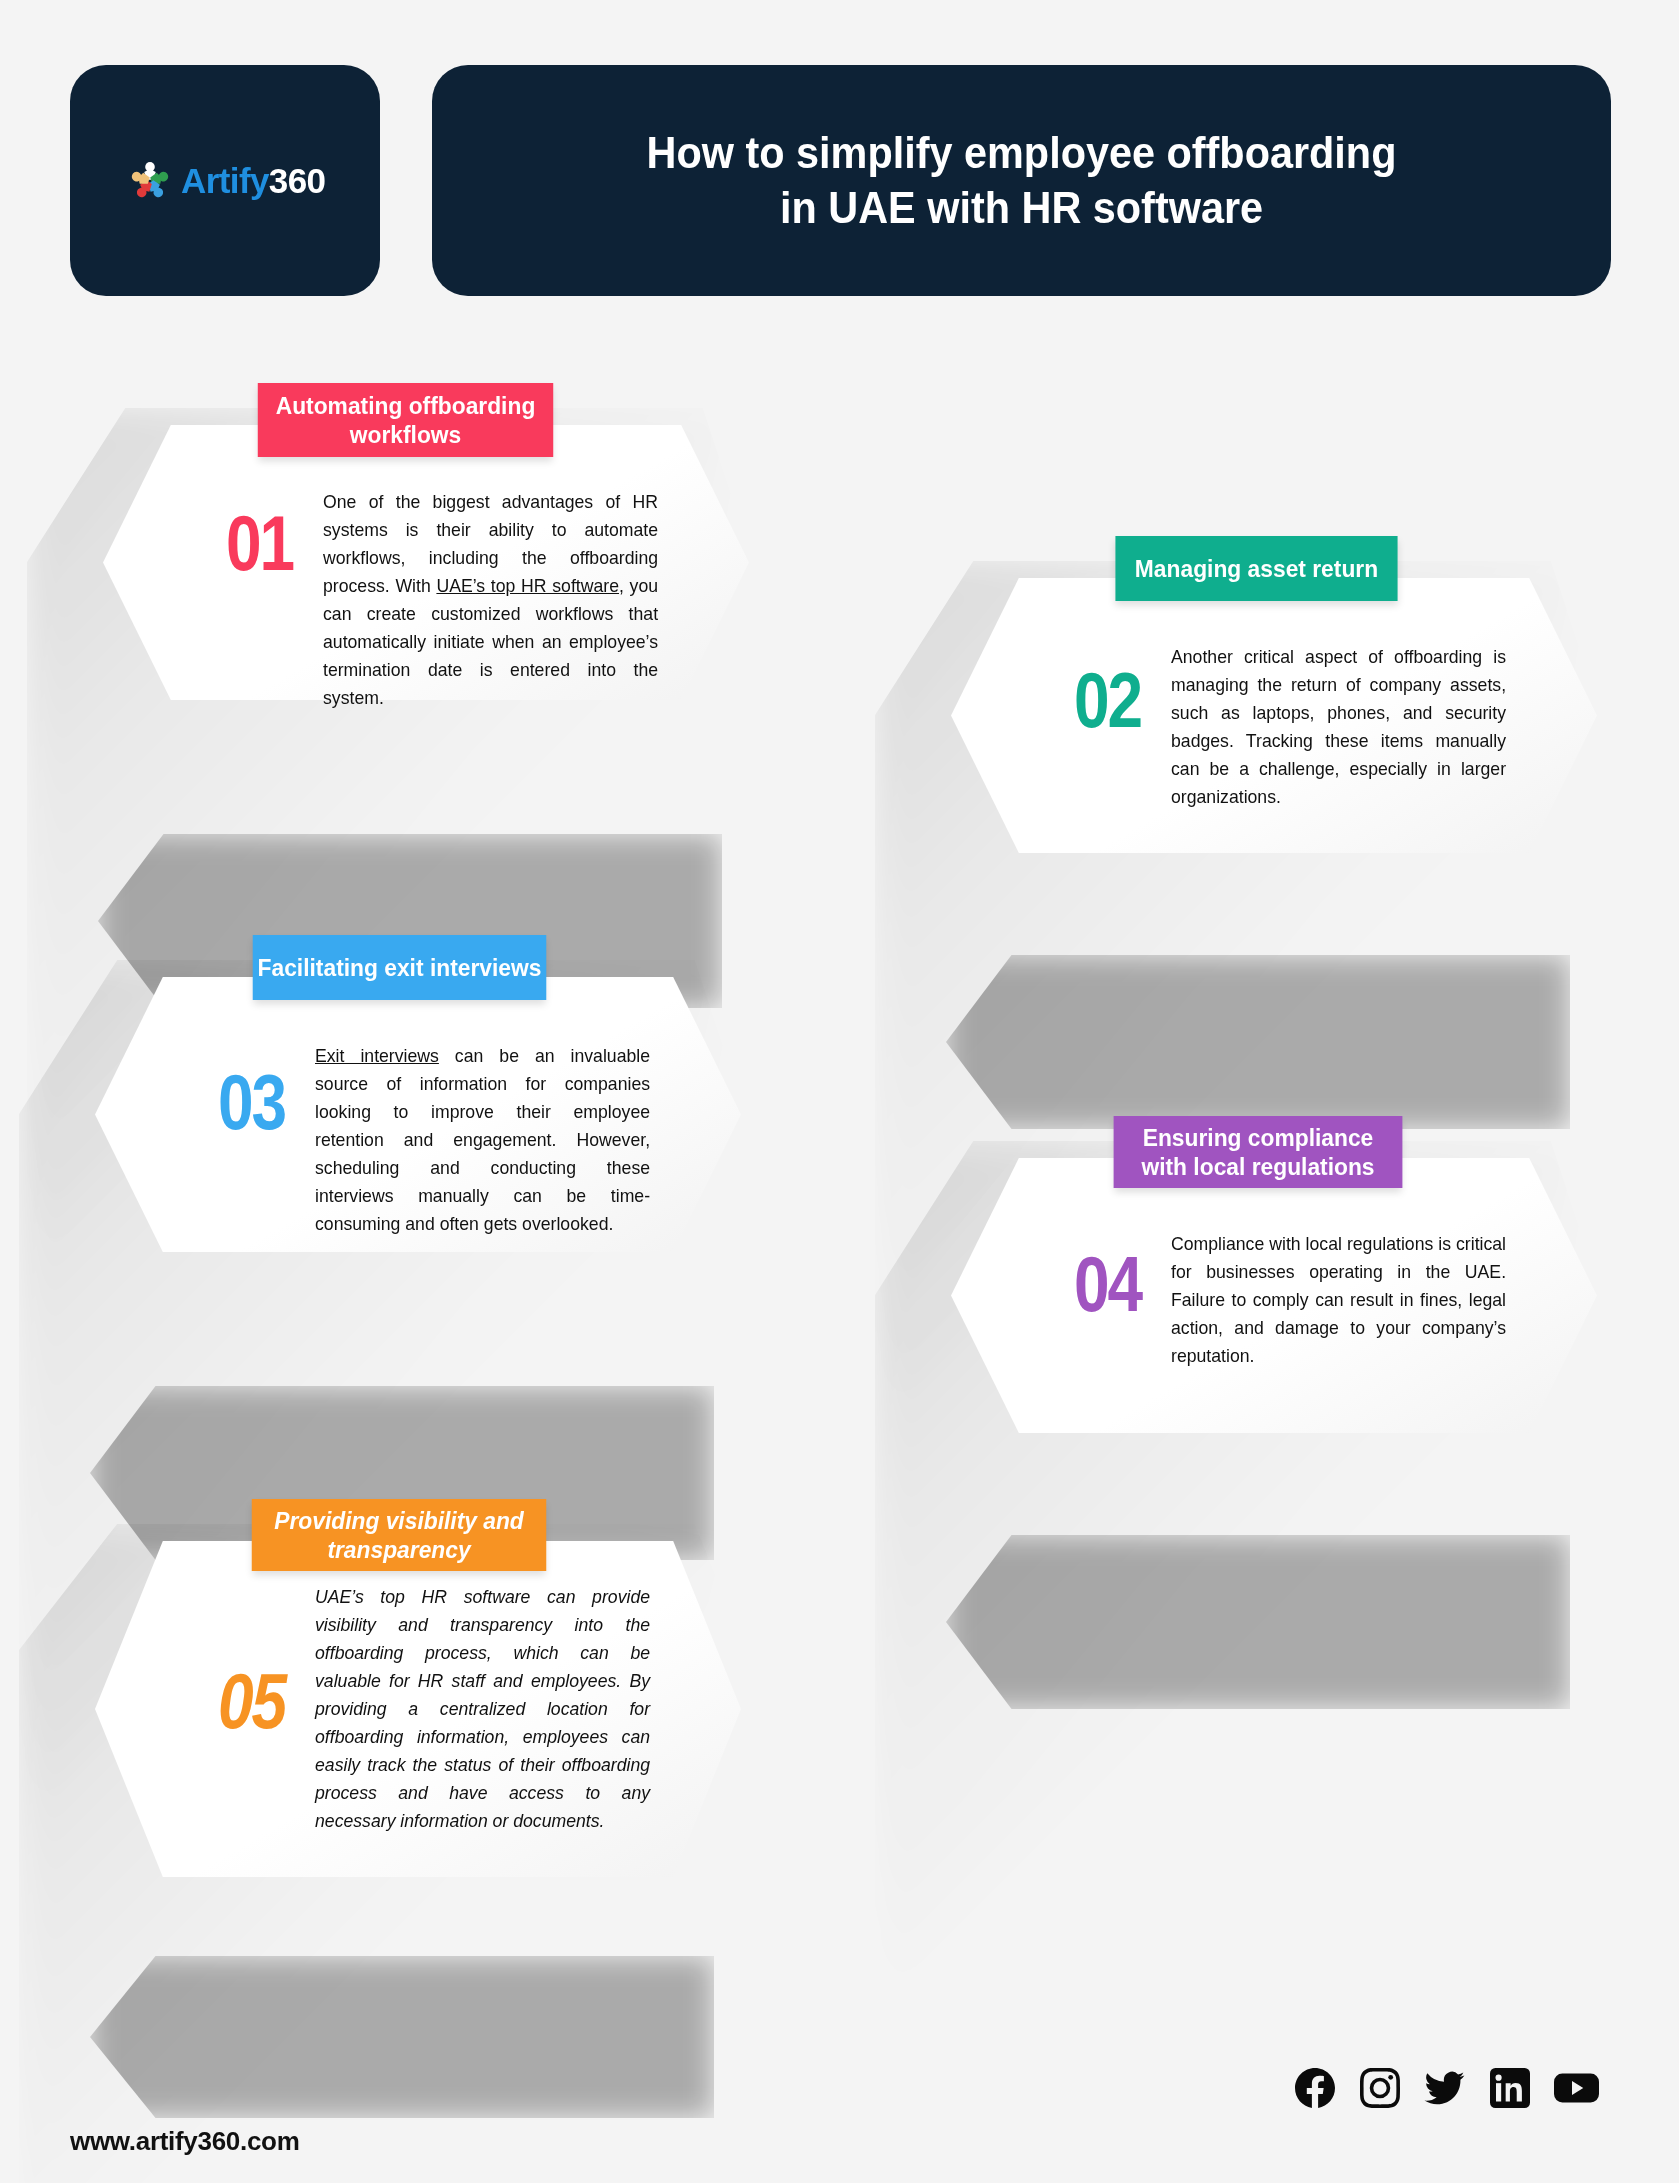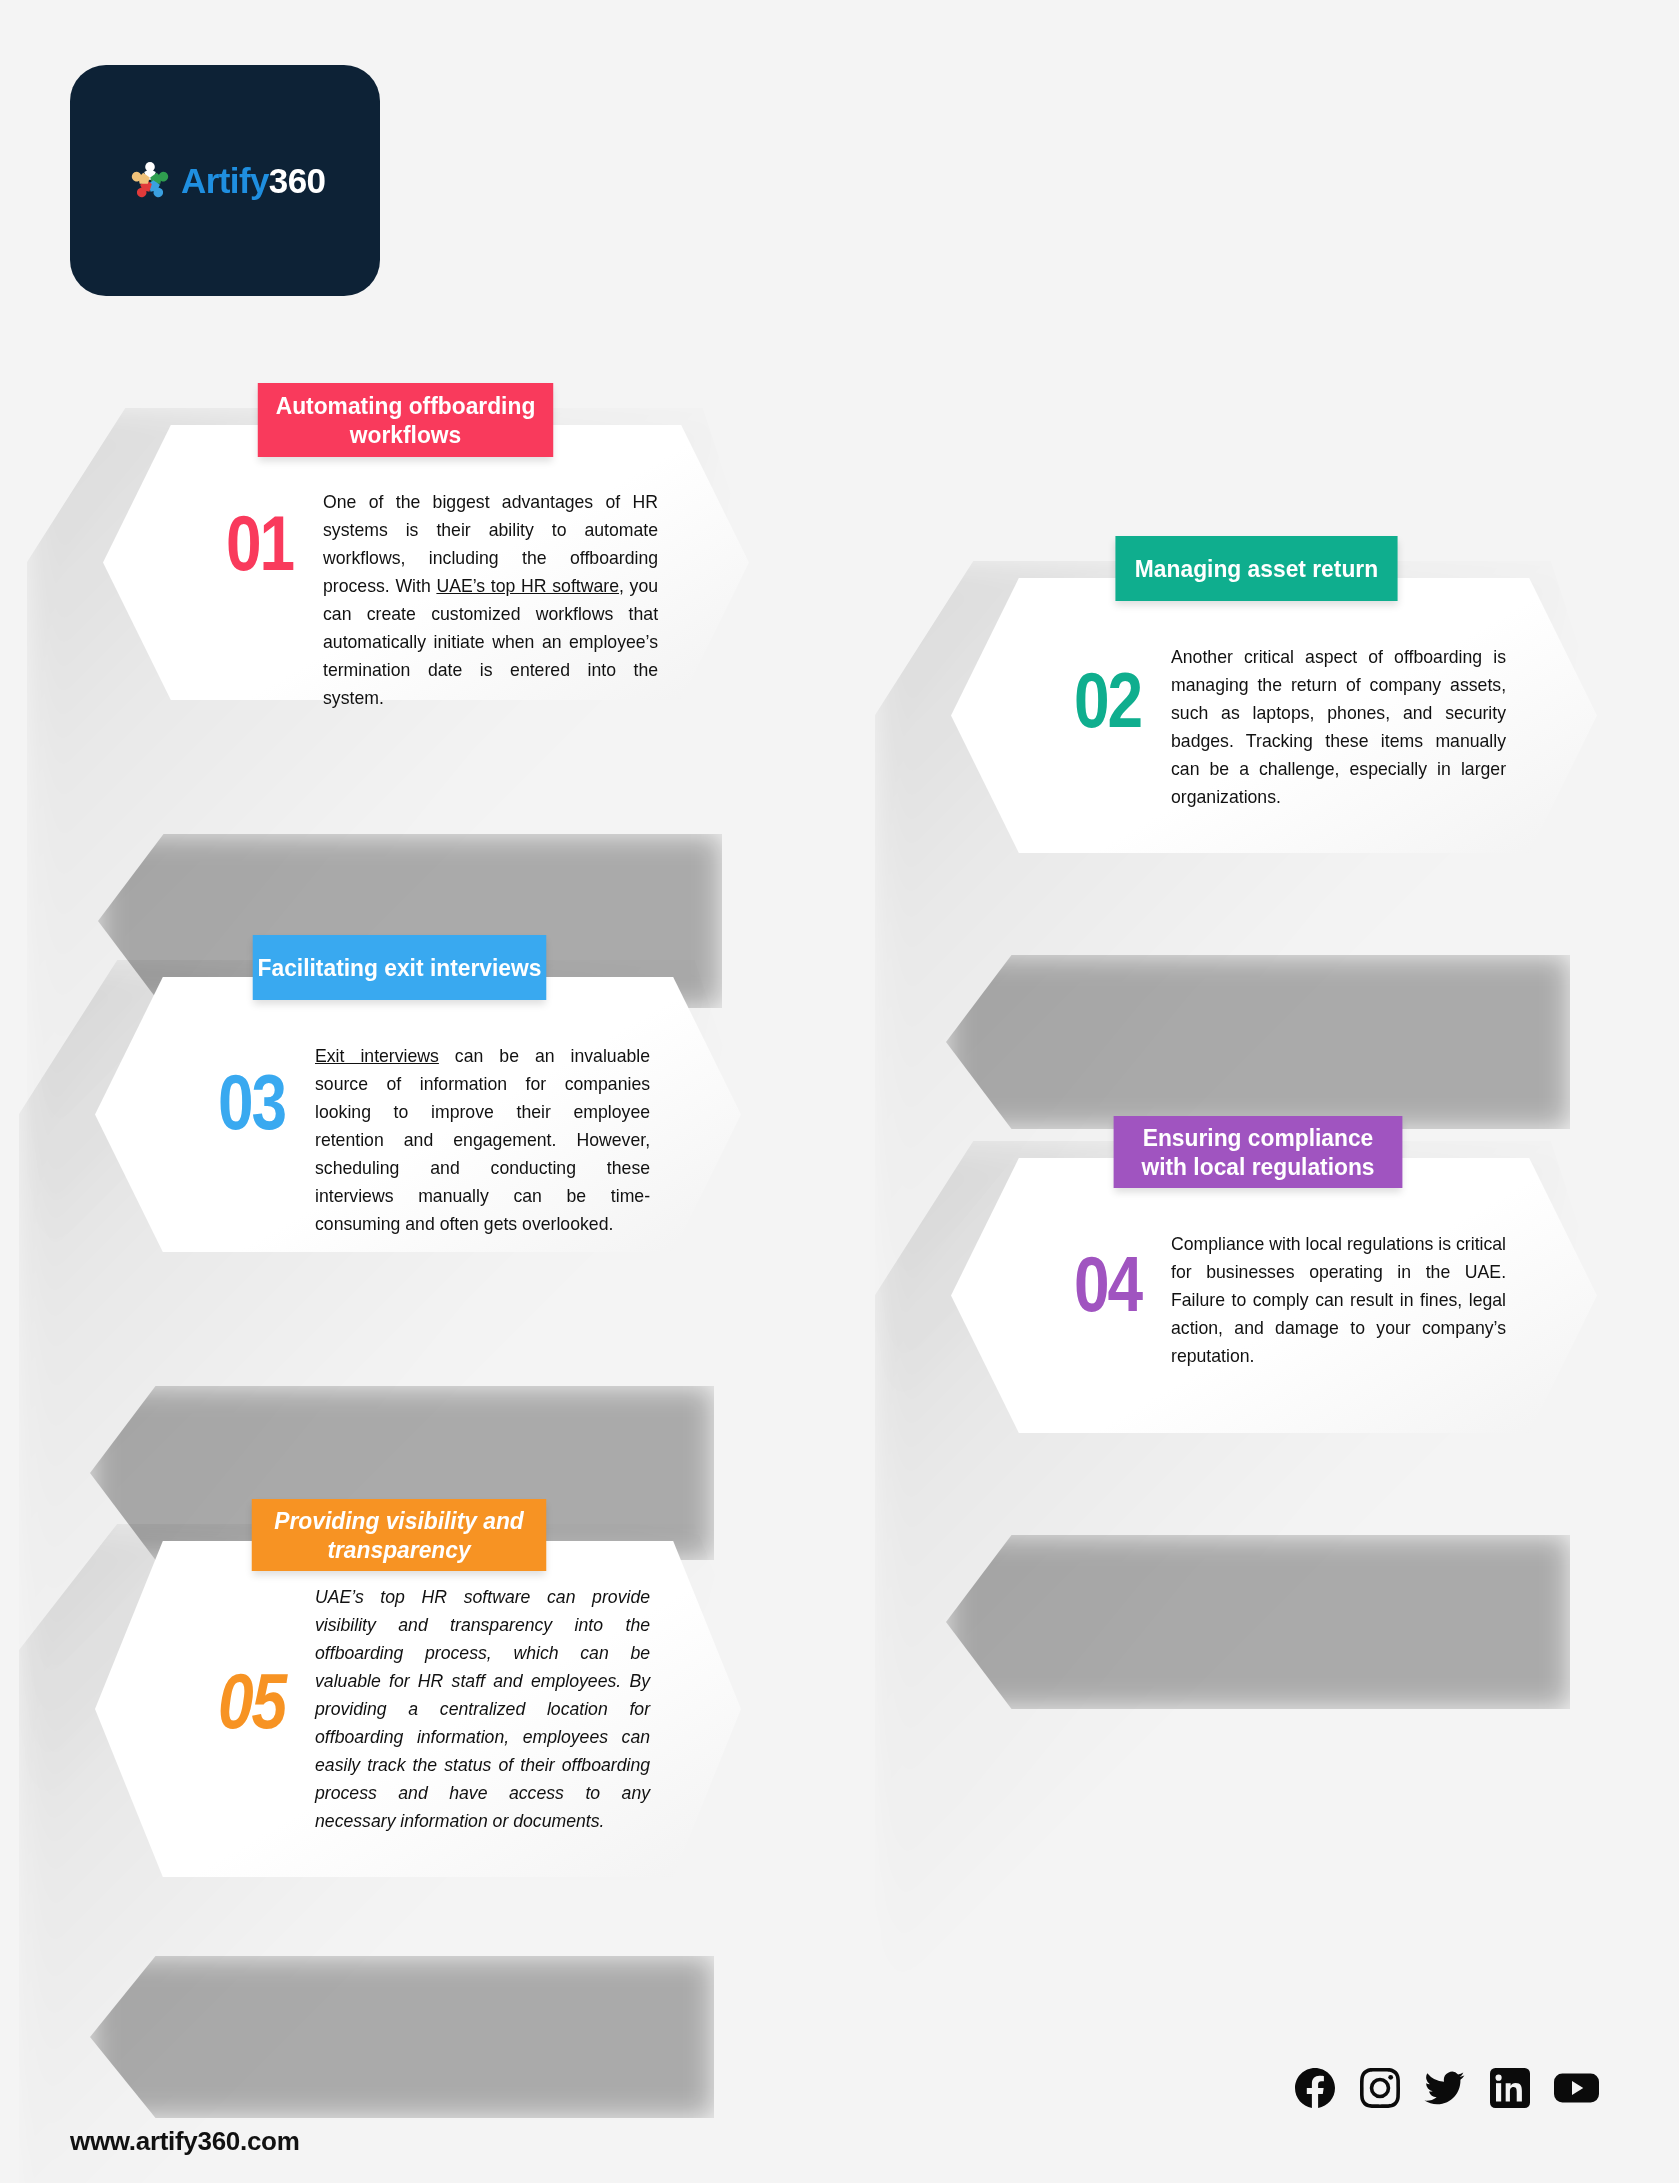--- a/index.html
+++ b/index.html
@@ -132,20 +132,24 @@
               <circle cx="0" cy="-22" r="7.5" fill="#f0c27a"></circle>
               <path d="M-9,-14 A 16 16 0 0 1 9,-14 L 5,-2 L -5,-2 Z" fill="#f0c27a"></path>
             </g>
           </g>
         </svg>
       </span>
       <span class="logo-text"><span class="t1">Artify</span><span class="t2">360</span></span>
     </div>
   </div>
 
+  <div class="title-box">
+    <div class="title-text">How to simplify employee offboarding
+in UAE with HR software</div>
+  </div>
 
   <div class="card left" style="left:53px;top:388px;width:704px;height:859px;">
     <div class="bigshadow"></div>
     <div class="hex-shadow" style="left:45px;top:446px;width:624px;height:174px;"></div>
     <div class="hex" style="left:50px;top:37px;width:646px;height:275px;"></div>
     <div class="ribbon" style="left:197px;top:-5.2px;width:311px;height:74px;background:#f93a5c;">
       <span>Automating offboarding
 workflows</span>
     </div>
     <div class="num" style="left:173px;top:116px;color:#f93a5c;">

